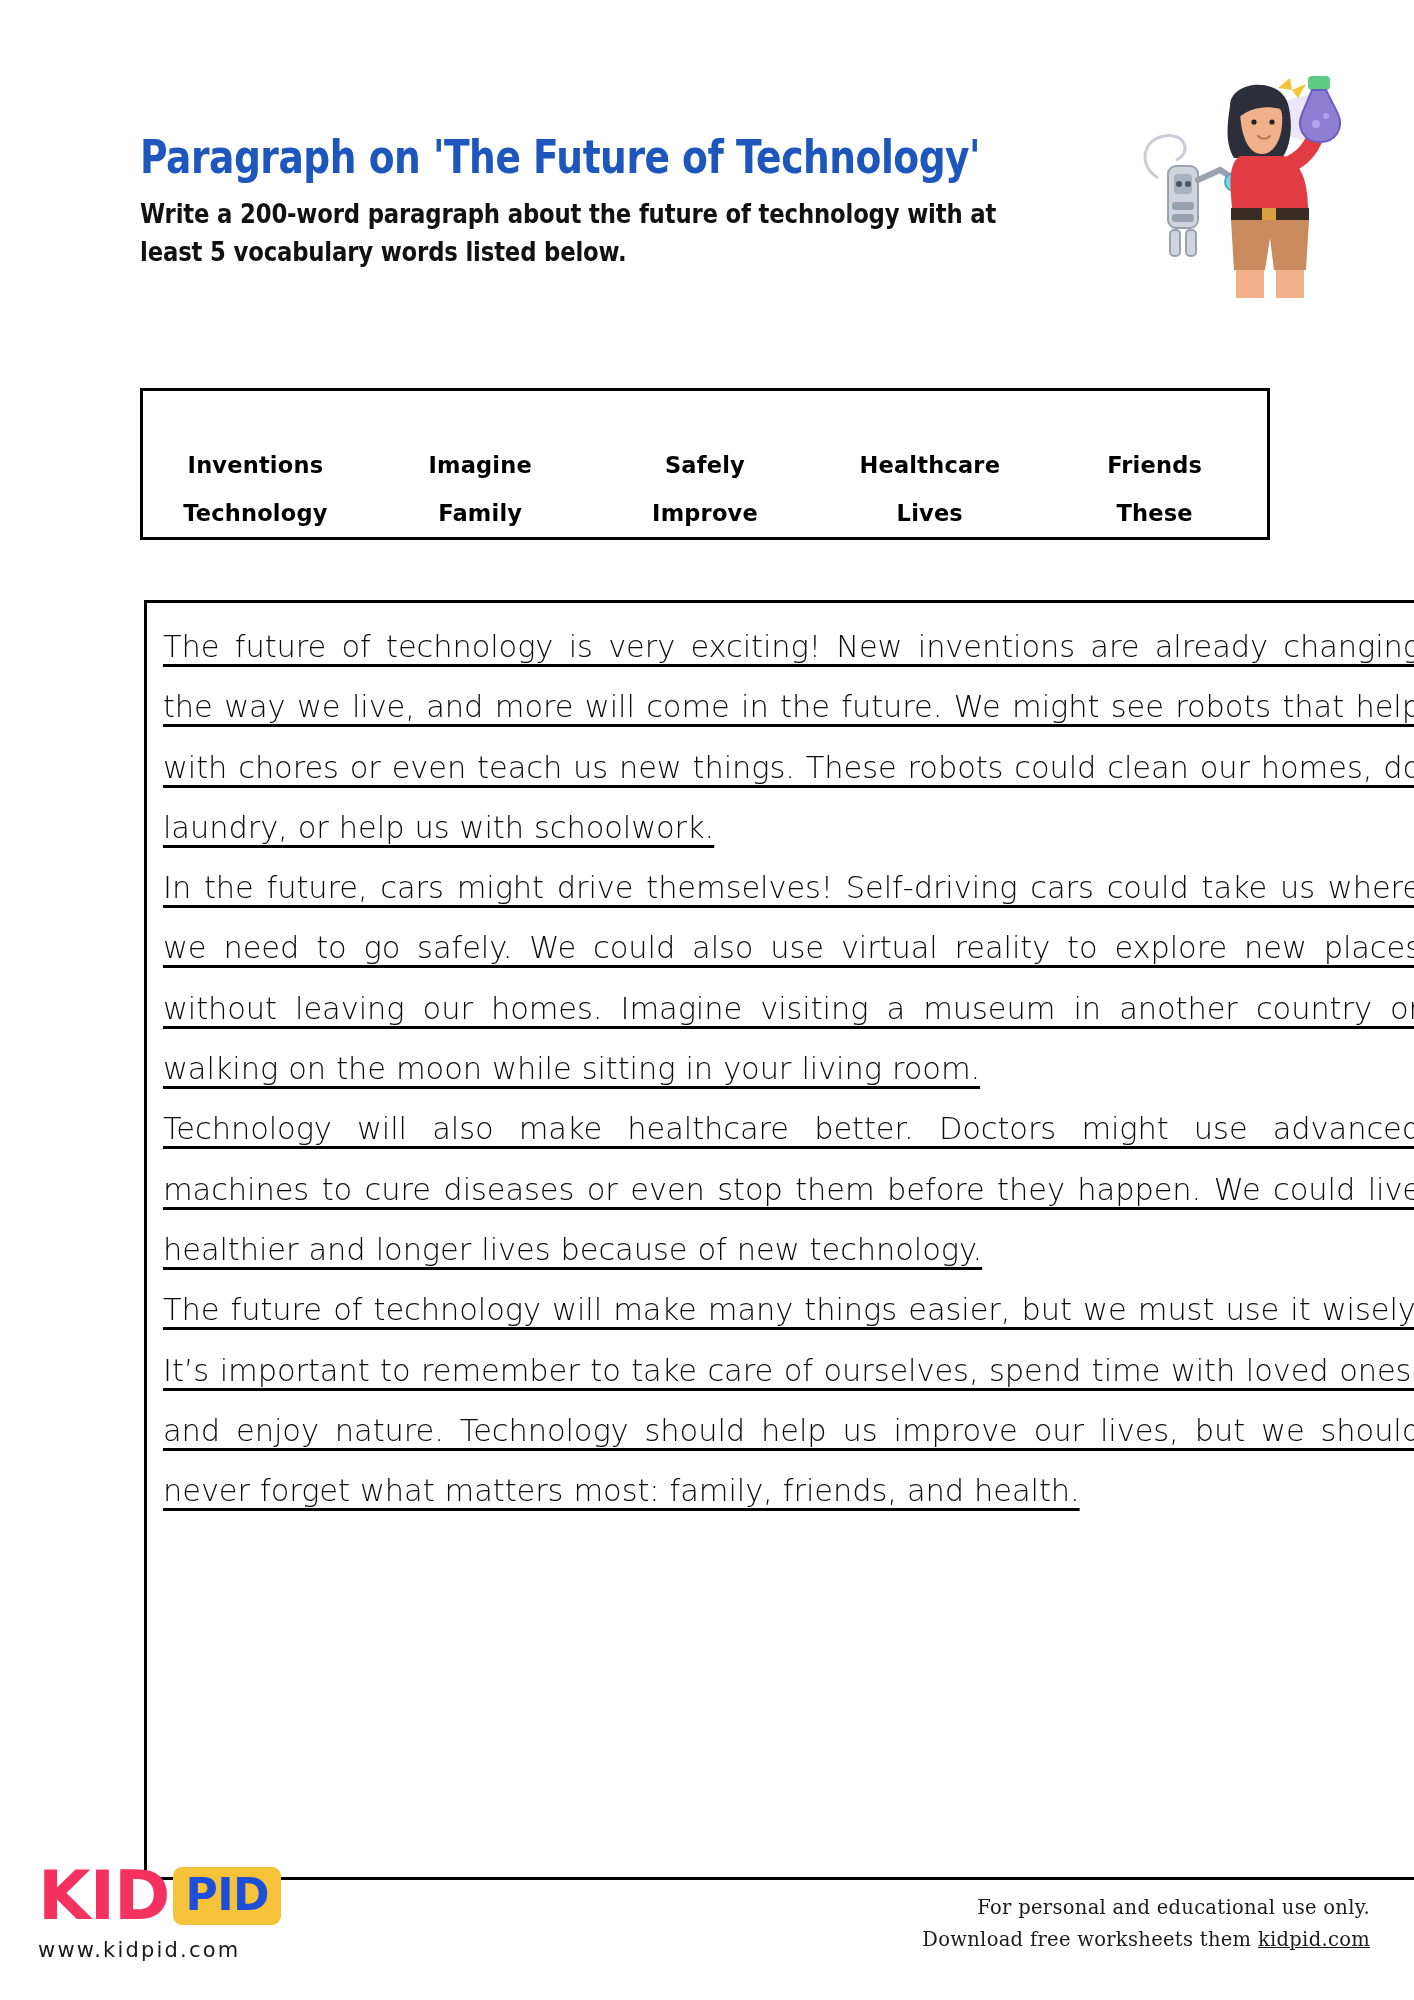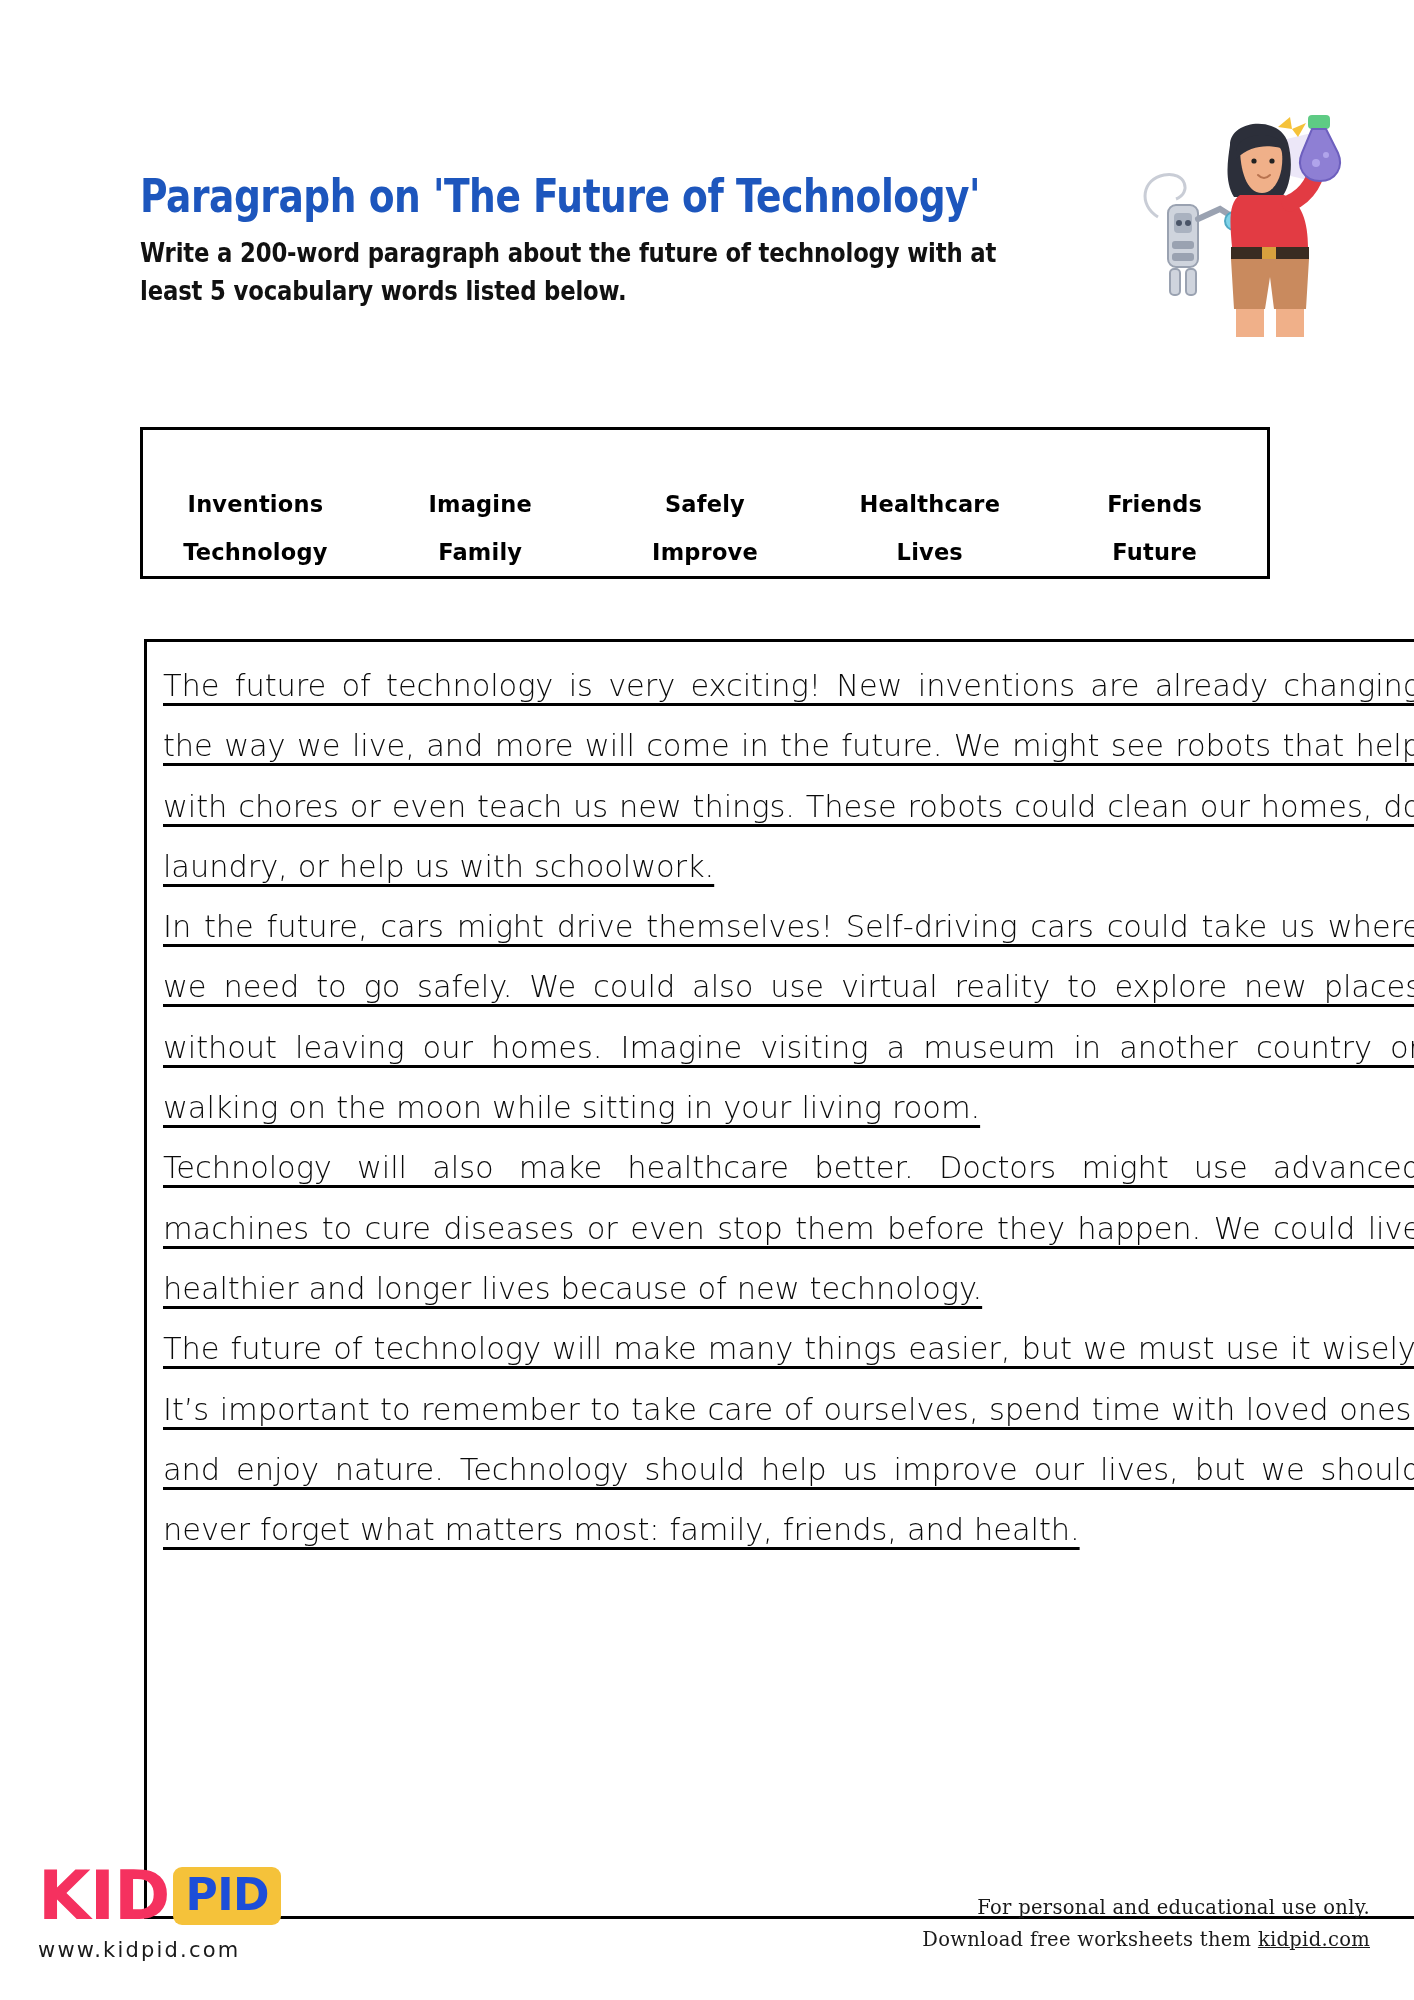--- a/index.html
+++ b/index.html
@@ -12,21 +12,20 @@
     height: 2000px;
     position: relative;
     font-family: "Liberation Sans", sans-serif;
     overflow: hidden;
   }
 
   .page {
     position: absolute;
     inset: 0;
     background: #ffffff;
-    margin-top: 39px;
   }
 
   
   .header {
     position: absolute;
     left: 140px;
     top: 128px;
     width: 900px;
   }
   .title {
@@ -244,21 +243,21 @@
       <div class="vocab-cell">Imagine</div>
       <div class="vocab-cell">Safely</div>
       <div class="vocab-cell">Healthcare</div>
       <div class="vocab-cell">Friends</div>
     </div>
     <div class="vocab-row">
       <div class="vocab-cell">Technology</div>
       <div class="vocab-cell">Family</div>
       <div class="vocab-cell">Improve</div>
       <div class="vocab-cell">Lives</div>
-      <div class="vocab-cell">Future</div>
+      <div class="vocab-cell">These</div>
     </div>
   </div>
 
   <div class="writing-box">
     <p class="para">The future of technology is very exciting! New inventions are already changing the way we live, and more will come in the future. We might see robots that help with chores or even teach us new things. These robots could clean our homes, do laundry, or help us with schoolwork.</p>
     <p class="para">In the future, cars might drive themselves! Self-driving cars could take us where we need to go safely. We could also use virtual reality to explore new places without leaving our homes. Imagine visiting a museum in another country or walking on the moon while sitting in your living room.</p>
     <p class="para">Technology will also make healthcare better. Doctors might use advanced machines to cure diseases or even stop them before they happen. We could live healthier and longer lives because of new technology.</p>
     <p class="para">The future of technology will make many things easier, but we must use it wisely. It’s important to remember to take care of ourselves, spend time with loved ones, and enjoy nature. Technology should help us improve our lives, but we should never forget what matters most: family, friends, and health.</p>
   </div>
 

